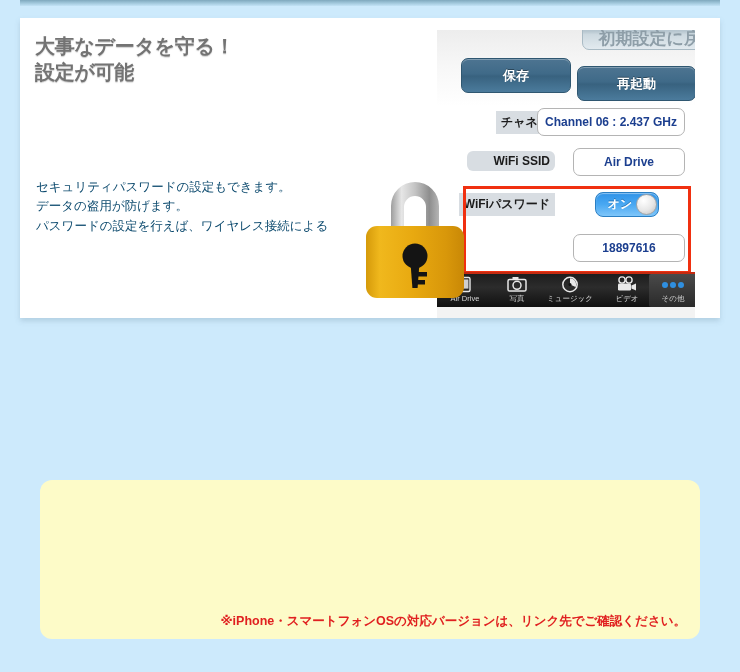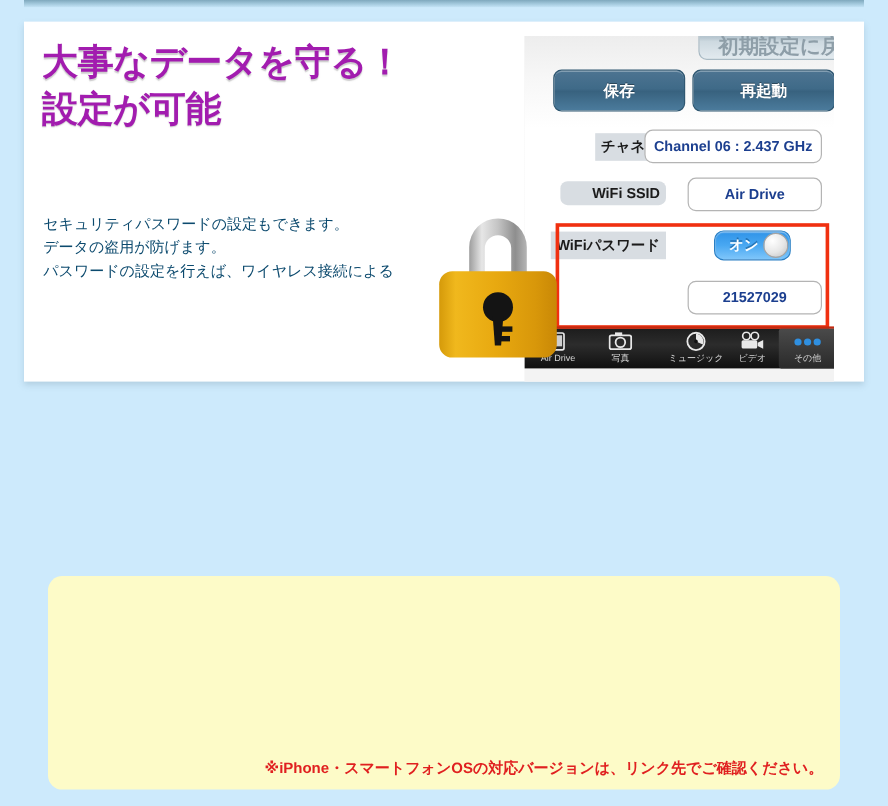--- a/index.html
+++ b/index.html
@@ -35,24 +35,24 @@
     background: #ffffff;
     box-shadow: 0 3px 5px rgba(120,150,170,0.30);
   }
 
   
   .headline {
     position: absolute;
     left: 15px;
     top: 15px;
     width: 390px;
-    font-size: 30px;
+    font-size: 20px;
     font-weight: bold;
     line-height: 1.30;
-    color: #a21caf;
+    color: #737373;
     letter-spacing: -0.3px;
     text-shadow: 0 1px 1px rgba(160,160,160,0.55);
   }
   .headline .ln { display: block; white-space: nowrap; }
 
   .subcopy {
     position: absolute;
     left: 16px;
     top: 136px;
     width: 380px;
@@ -117,21 +117,21 @@
     border: 1px solid #2f5771;
     box-shadow: inset 0 1px 0 rgba(255,255,255,0.30);
     color: #ffffff;
     font-size: 13px;
     font-weight: bold;
     text-align: center;
     line-height: 33px;
     text-shadow: 0 -1px 0 rgba(0,0,0,0.35);
   }
   .btn.save   { left: 24px;  width: 108px; }
-  .btn.reboot { left: 140px; width: 117px; }
+  .btn.reboot { left: 140px; width: 117px; margin-top: 8px; }
 
   
   .row { position: absolute; left: 0; width: 100%; height: 32px; }
   .row.r-channel { top: 78px; }
   .row.r-ssid    { top: 118px; }
   .row.r-pw      { top: 160px; }
   .row.r-pwval   { top: 204px; }
 
   .row-label {
     position: absolute;
@@ -229,31 +229,31 @@
   .tab .ti { display: block; height: 18px; padding-top: 2px; }
   .tab .tl {
     display: block;
     font-size: 7.5px;
     color: #d6d6d6;
     line-height: 9px;
     white-space: nowrap;
   }
   .tab.t1 { left: 4px; }
   .tab.t2 { left: 56px; }
-  .tab.t3 { left: 114px; width: 58px; }
+  .tab.t3 { left: 104px; width: 58px; }
   .tab.t4 { left: 166px; }
   .tab.t5 { left: 212px; background: linear-gradient(to bottom,#4a4a4a,#2a2a2a); border-radius:2px; }
 
   
   .note-box {
     position: absolute;
     left: 40px;
     top: 480px;
     width: 660px;
-    height: 178px;
+    height: 159px;
     background: #fdfbc8;
     border-radius: 12px;
   }
   .note-text {
     position: absolute;
     right: 14px;
     bottom: 9px;
     font-size: 12.5px;
     font-weight: bold;
     color: #e02020;
@@ -300,21 +300,21 @@
 
       <div class="row r-pw">
         <div class="row-label">WiFiパスワード</div>
         <div class="toggle">
           <span class="toggle-label">オン</span>
           <span class="toggle-knob"></span>
         </div>
       </div>
 
       <div class="row r-pwval">
-        <div class="row-field pwd">21527029</div>
+        <div class="row-field pwd">18897616</div>
       </div>
 
       <div class="highlight-box"></div>
     </div>
 
     <div class="tabbar">
 
       <div class="tab t1">
         <span class="ti">
           <svg width="15" height="17" viewBox="0 0 15 17">

